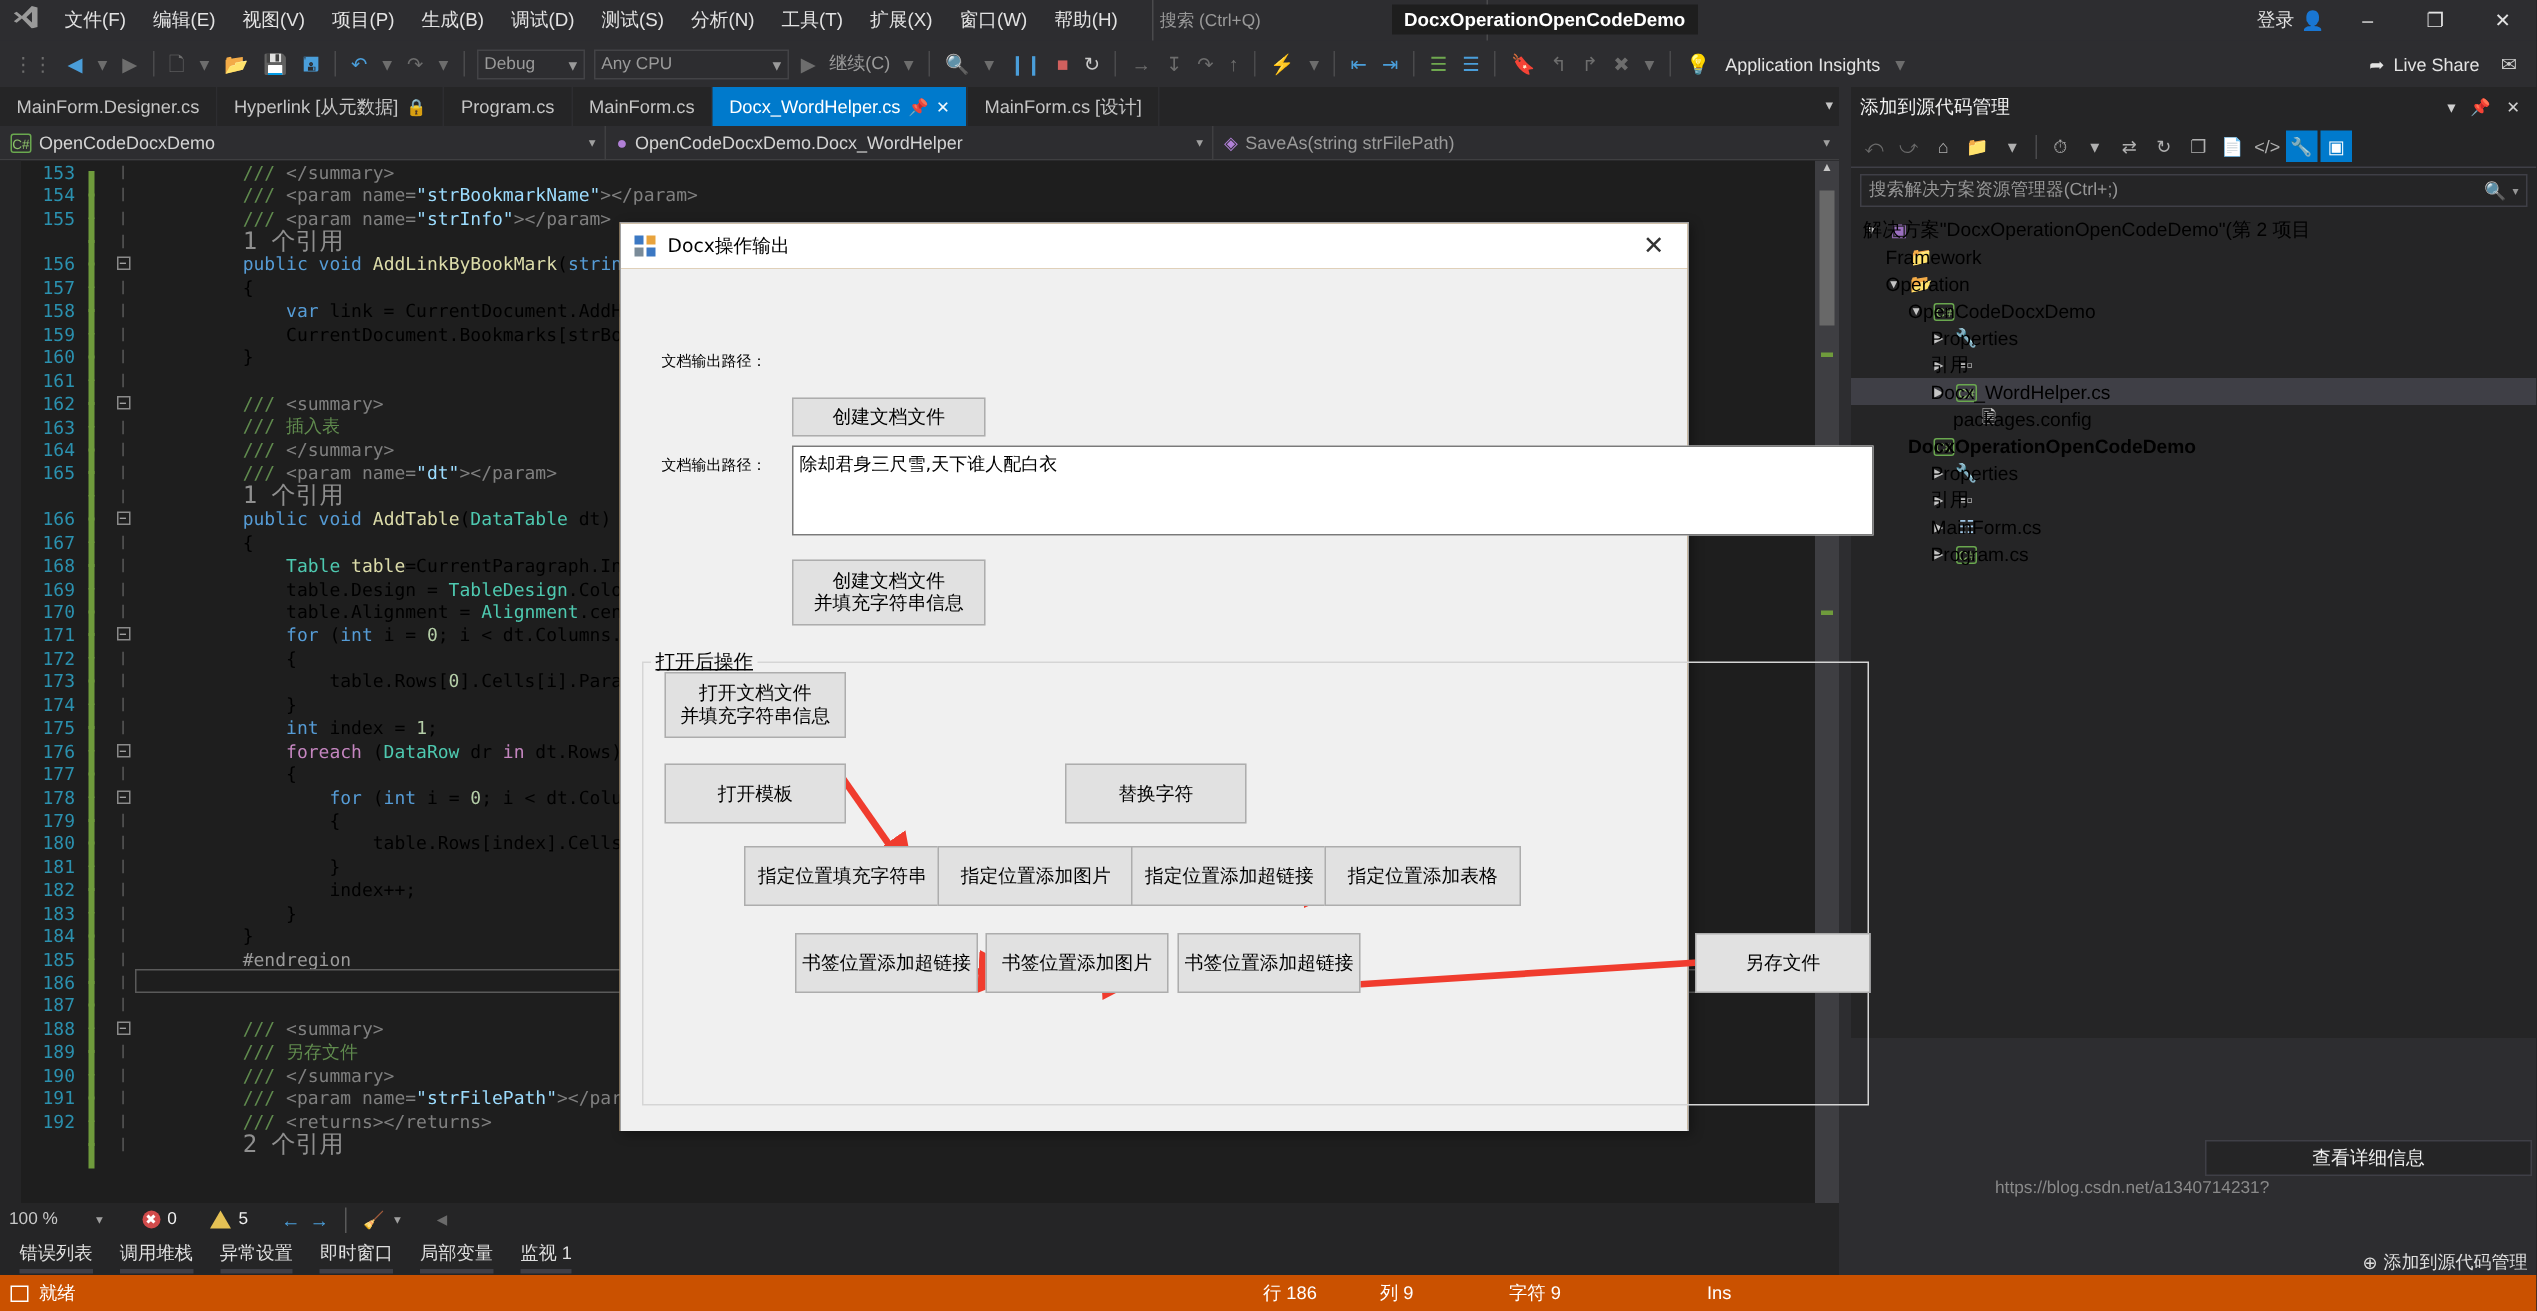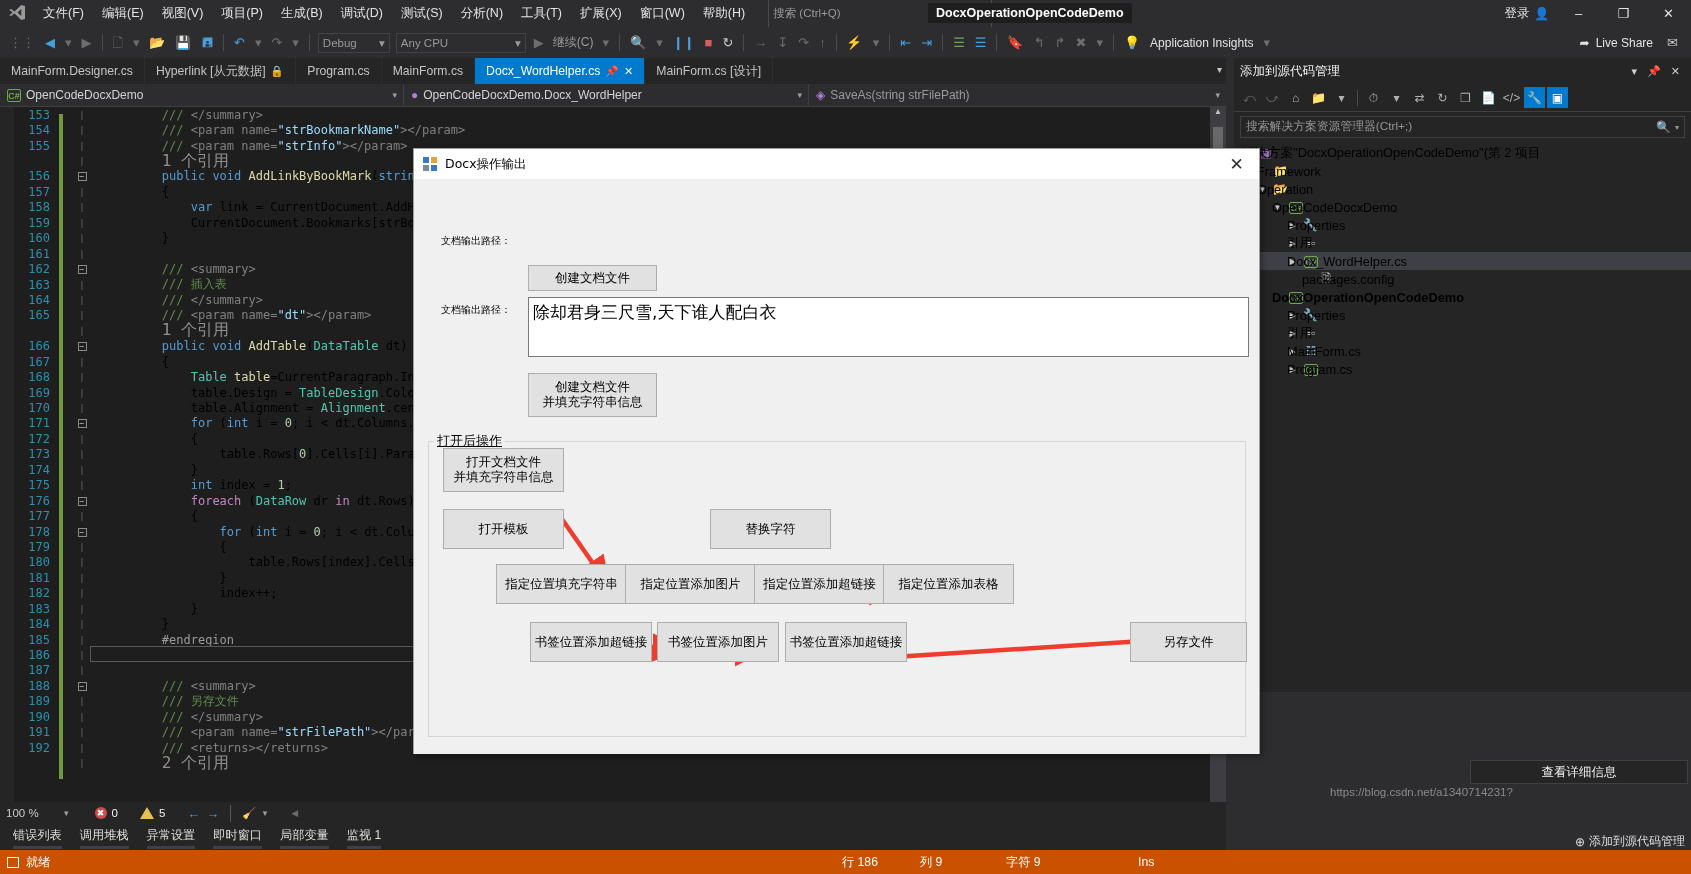--- a/index.html
+++ b/index.html
@@ -218,21 +218,21 @@
   .statusbar {
     position: absolute; left: 0; top: 850px; width: 1691px; height: 24px;
     background: #ca5100; display: flex; align-items: center; color: #fff; font-size: 12.2px;
   }
   .statusbar .ready { display:flex; align-items:center; gap:7px; padding-left: 7px; }
   .statusbar .box { width:12px;height:11px;border:1.5px solid #fff; }
   .st-cell { position:absolute; white-space:nowrap; }
 
   
   .dlg {
-    position: absolute; left: 413px; top: 148px; width: 847px; height: 606px;
+    position: absolute; left: 413px; top: 148px; width: 713px; height: 606px;
     background: #a16207; border: 1px solid #a0a0a0;
     box-shadow: 2px 2px 7px rgba(0,0,0,.35);
     font-family: "DejaVu Sans", sans-serif;
   }
   .dlg-title {
     height: 30px; background: #ffffff; display: flex; align-items: center;
     padding-left: 9px; gap: 7px; font-size: 12.5px; color: #000;
   }
   .dlg-ico {
     width: 15px; height: 15px; position: relative; flex: none;
@@ -253,21 +253,21 @@
   }
   .tb-input {
     position: absolute; border: 1px solid #7a7a7a; background: #fff;
     font-family: "DejaVu Sans Mono", monospace; font-size: 11.5px;
     padding: 2px 3px; color:#000; outline: none;
   }
   .tb-input.focus { border: 1px solid #0078d7; }
   .sel-text { background: #2e75d4; color: #fff; }
   .tb-area {
     position: absolute; border: 1px solid #7a7a7a; background: #fff;
-    font-size: 17px; padding: 3px 4px; color:#000; resize:none; outline:none;
+    font-size: 12px; padding: 3px 4px; color:#000; resize:none; outline:none;
     font-family: "DejaVu Sans", sans-serif;
   }
   .wbtn {
     position: absolute; background: #e1e1e1; border: 1px solid #adadad;
     font-size: 12.5px; color: #000; display: flex; align-items: center;
     justify-content: center; text-align: center; line-height: 1.18;
   }
   .groupbox {
     position: absolute; border: 1px solid #d5d5d5;
   }

